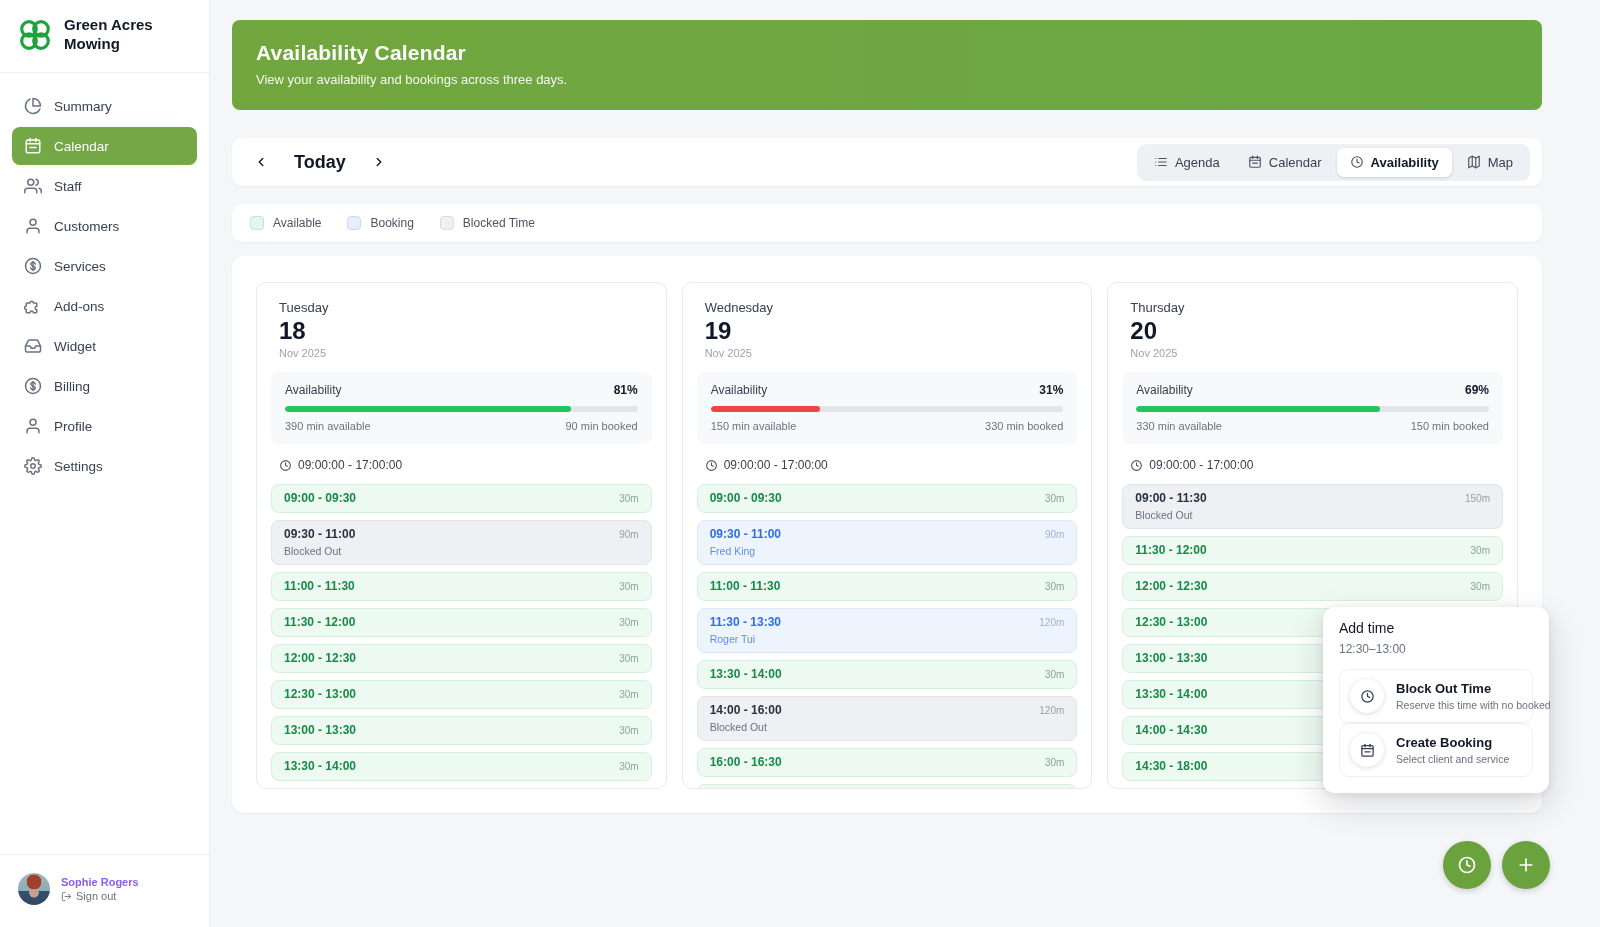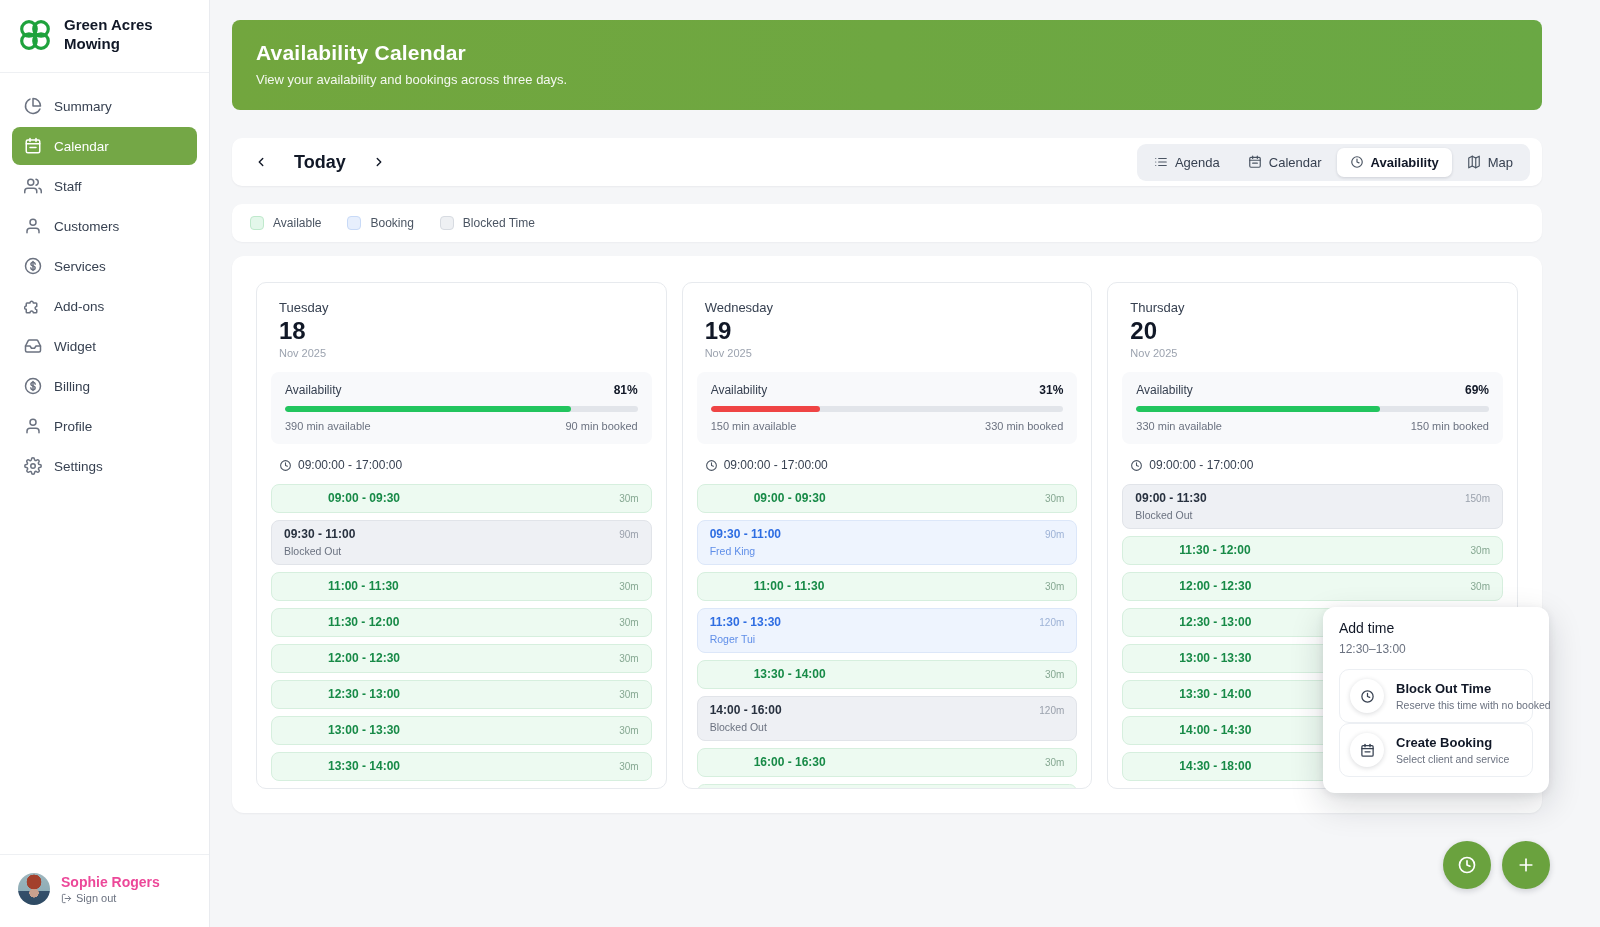--- a/index.html
+++ b/index.html
@@ -33,21 +33,21 @@
     margin-top:auto; border-top:1px solid #eef0f3;
     padding:18px 16px 22px 18px; display:flex; align-items:center; gap:11px;
   }
   .avatar {
     width:32px; height:32px; border-radius:50%; flex:none;
     background:
       radial-gradient(circle at 50% 28%, #a3402c 0 26%, transparent 27%),
       radial-gradient(circle at 50% 62%, #c8a08e 0 18%, transparent 19%),
       linear-gradient(180deg,#9db6bd 0%, #8fadb7 55%, #35506b 56%, #2e4a63 100%);
   }
-  .user-name { font-size:14px; font-weight:700; color:#ec4899; }
+  .user-name { font-size:11px; font-weight:700; color:#8b5cf6; }
   .signout { display:flex; align-items:center; gap:4px; font-size:11px; color:#6b7280; margin-top:2px; cursor:pointer; }
   .signout .ic { width:11px; height:11px; display:flex; }
   
   .main { position:absolute; left:210px; top:0; right:0; bottom:0; padding:20px 58px 0 22px; }
   .banner {
     background:linear-gradient(90deg,#72a63e 0%, #6aa844 100%);
     border-radius:8px; padding:21px 24px 23px 24px; height:90px;
   }
   .banner h1 { color:#ffffff; font-size:21px; font-weight:700; letter-spacing:.2px; }
   .banner p { color:rgba(255,255,255,.92); font-size:13px; margin-top:7px; }
@@ -104,21 +104,21 @@
   .avail-foot  { display:flex; justify-content:space-between; margin-top:8px; font-size:11px; color:#6b7280; }
   .hours-row   { display:flex; align-items:center; gap:6px; margin:14px 0 2px 8px; font-size:12px; color:#374151; }
   .hours-row .ic { width:13px; height:13px; display:flex; color:#4b5563; }
   .slots { display:flex; flex-direction:column; gap:7px; margin-top:10px; }
   .slot { border:1px solid; border-radius:8px; padding:6px 12px 7px 12px; flex:none; cursor:pointer; }
   .slot-row { display:flex; justify-content:space-between; align-items:center; }
   .slot-time { font-size:12px; font-weight:700; }
   .slot-dur  { font-size:10px; }
   .slot-note { font-size:10.5px; margin-top:4px; }
   .slot.available { background:#edfaf1; border-color:#d6efde; }
-  .slot.available .slot-time { color:#178a47;margin-left:44px; }
+  .slot.available .slot-time { color:#178a47; }
   .slot.available .slot-dur  { color:#86a892; }
   .slot.booking { background:#eef4fe; border-color:#dce7f9; }
   .slot.booking .slot-time { color:#2e6de2; }
   .slot.booking .slot-dur  { color:#9db2d6; }
   .slot.booking .slot-note { color:#5f8ee8; }
   .slot.blocked { background:#eef0f4; border-color:#e1e4e9; }
   .slot.blocked .slot-time { color:#28313f; }
   .slot.blocked .slot-dur  { color:#9aa1ac; }
   .slot.blocked .slot-note { color:#6b7280; }
   

